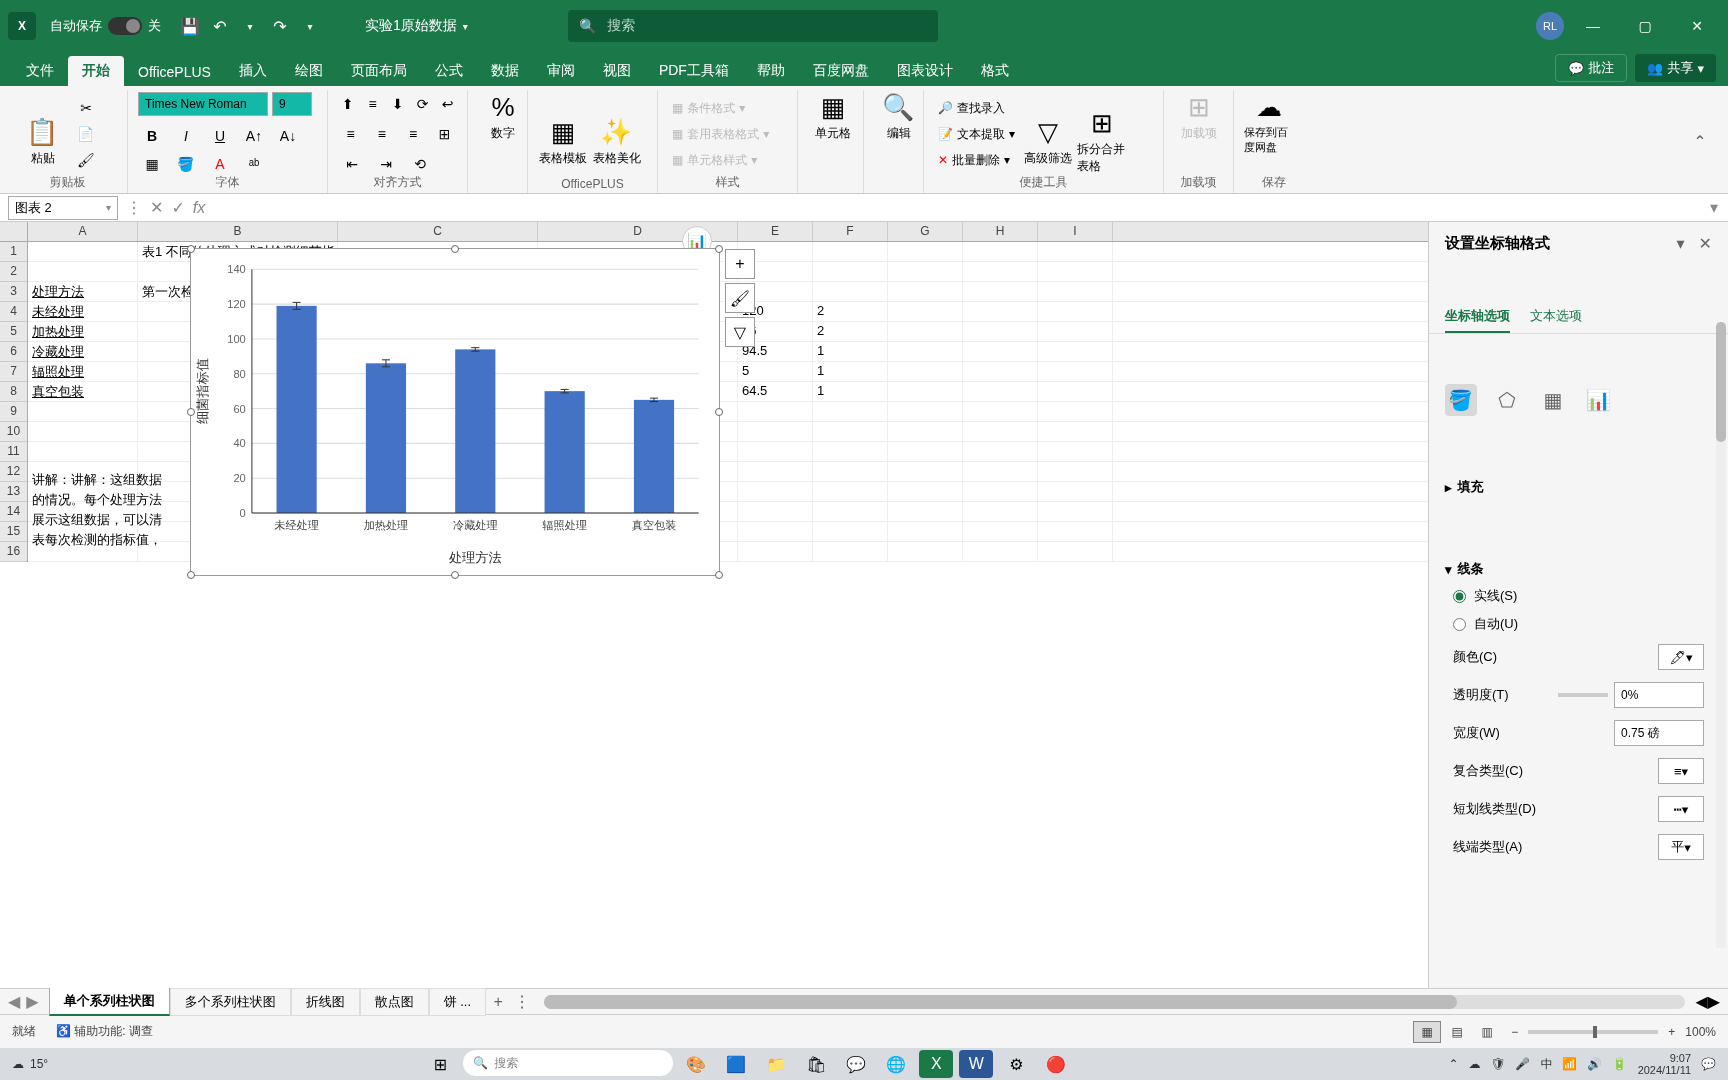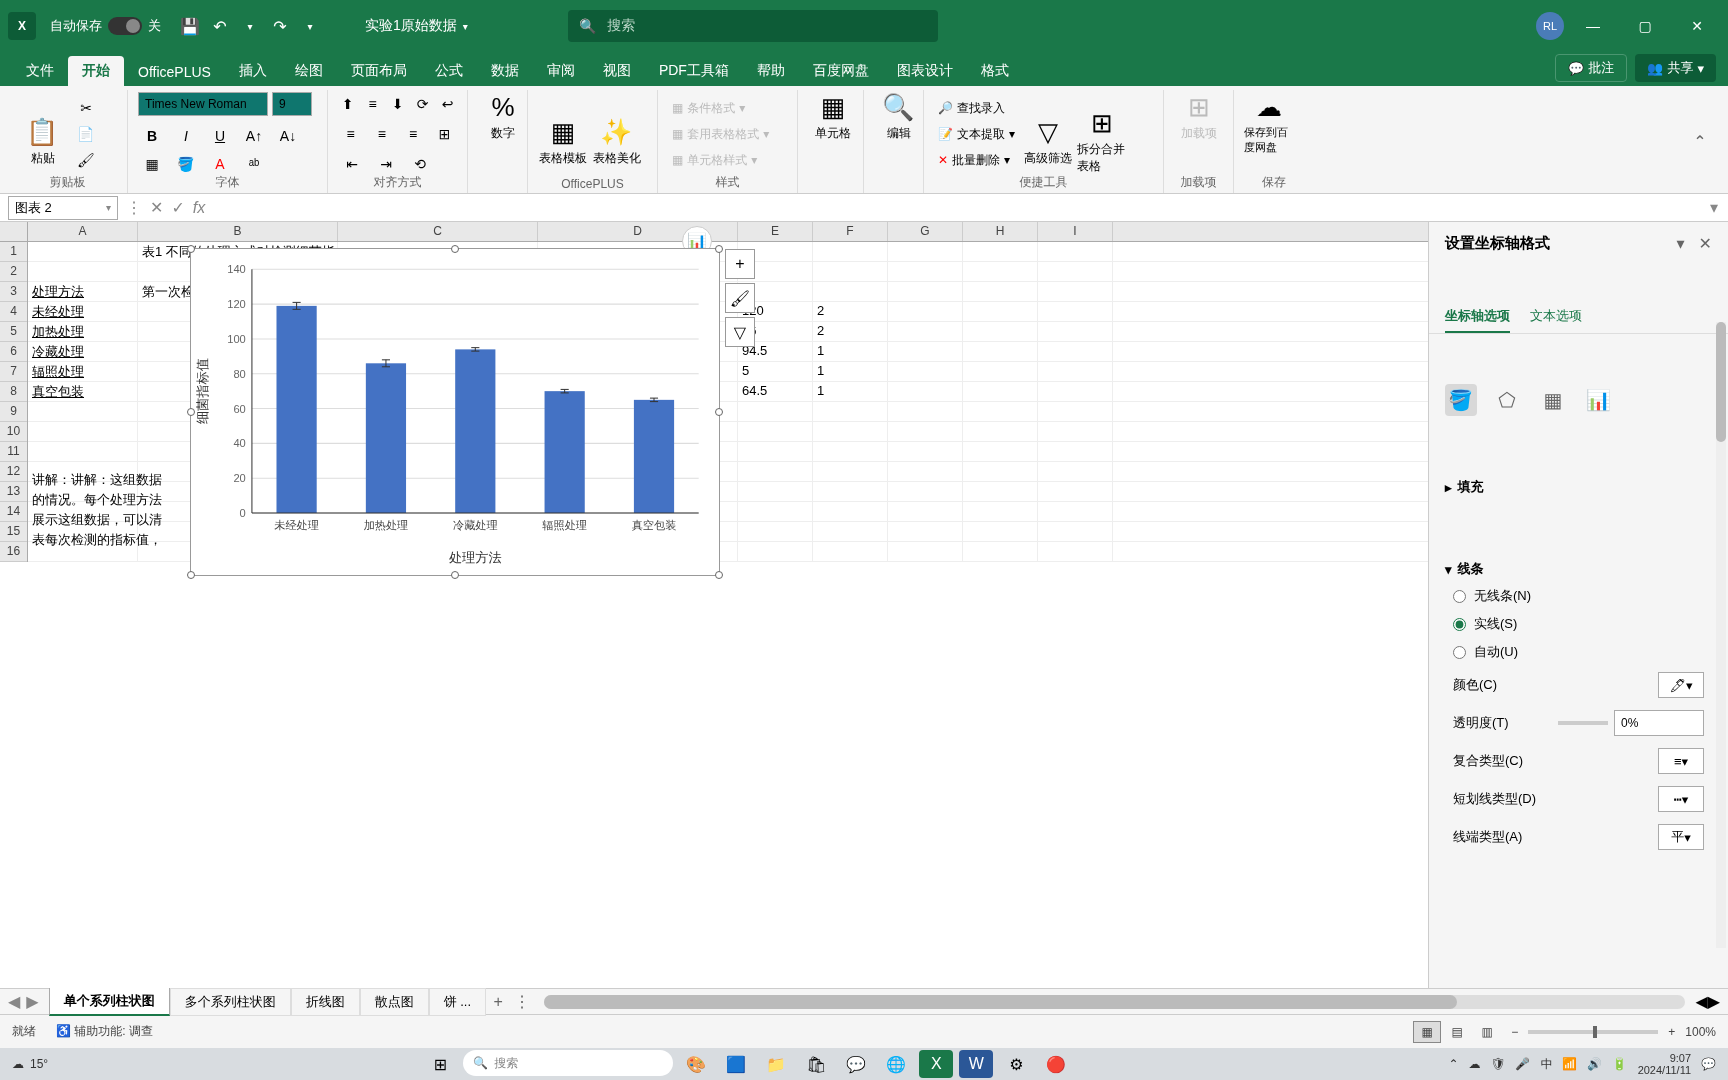--- a/index.html
+++ b/index.html
@@ -30,21 +30,21 @@
 
 .ribbon { height: 108px; background: #f5f5f5; border-bottom: 1px solid #ccc; display: flex; padding: 4px 8px 0; }
 .rgroup { border-right: 1px solid #ddd; padding: 2px 10px; display: flex; flex-direction: column; position: relative; }
 .rgroup-label { position: absolute; bottom: 2px; left: 0; right: 0; text-align: center; font-size: 12px; color: #666; margin-top: 24px; }
 .rgroup-body { flex:1; display:flex; gap:4px; }
 .big-btn { display: flex; flex-direction: column; align-items: center; justify-content: center; width: 50px; font-size: 12px; gap: 2px; cursor:pointer; }
 .big-btn .icon { font-size: 26px; }
 .small-stack { display: flex; flex-direction: column; gap: 2px; justify-content: flex-start; padding-top:4px; }
 .small-btn { width: 28px; height: 24px; display: flex; align-items: center; justify-content: center; font-size: 14px; cursor:pointer; }
 .font-row { display: flex; gap: 4px; margin-bottom: 4px; align-items:center; }
-.font-select { height: 24px; border: 1px solid #aaa; padding: 0 6px; font-size: 12px; background: #0f766e; }
+.font-select { height: 24px; border: 1px solid #aaa; padding: 0 6px; font-size: 12px; background: #14b8a6; }
 .icon-row { display: flex; gap: 6px; }
 .cmd-item { display:flex; align-items:center; gap:4px; font-size:12px; height:24px; padding: 0 4px; cursor:pointer; }
 .collapse-arrow { margin-left:auto; width:40px; display:flex; align-items:center; justify-content:center; color:#666; font-size:16px; }
 
 
 .formula-row { height: 28px; background: white; display: flex; align-items: center; border-bottom: 1px solid #ccc; }
 .name-box { width: 110px; height: 24px; border: 1px solid #aaa; margin-left: 8px; padding: 0 6px; font-size: 13px; background:white; display:flex; align-items:center; justify-content:space-between; }
 .fx-btns { display: flex; gap: 8px; padding: 0 8px; color: #888; }
 .fx-label { font-style: italic; color: #888; padding-right:8px; }
 .formula-input { flex: 1; height: 24px; border: none; outline: none; font-size: 13px; }
@@ -637,41 +637,41 @@
       <div class="pane-icon">⬠</div>
       <div class="pane-icon">▦</div>
       <div class="pane-icon">📊</div>
     </div>
     <div class="pane-section">
       <div class="pane-section-h">▸ <span>填充</span></div>
     </div>
     <div class="pane-section">
       <div class="pane-section-h">▾ <span>线条</span></div>
       <div class="radio-row">
-          <input type="radio" name="line" style="">
-          <span>无线条(N)</span>
-        </div>
-      <div class="radio-row">
           <input type="radio" name="line" checked="" style="">
           <span>实线(S)</span>
         </div>
       <div class="radio-row">
           <input type="radio" name="line" style="">
           <span>自动(U)</span>
         </div>
       <div class="prop-row">
         <span>颜色(C)</span>
         <div class="dd-btn">🖊▾</div>
       </div>
       <div class="prop-row">
         <span>透明度(T)</span>
         <div style="display:flex; gap:6px; align-items:center;">
           <div style="width:50px;height:4px;background:#ccc;"></div>
           <input class="prop-input" value="0%" style="">
         </div>
+      </div>
+      <div class="prop-row">
+        <span>宽度(W)</span>
+        <input class="prop-input" value="0.75 磅" style="">
       </div>
       <div class="prop-row">
         <span>复合类型(C)</span>
         <div class="dd-btn">≡▾</div>
       </div>
       <div class="prop-row">
         <span>短划线类型(D)</span>
         <div class="dd-btn">┅▾</div>
       </div>
       <div class="prop-row">

